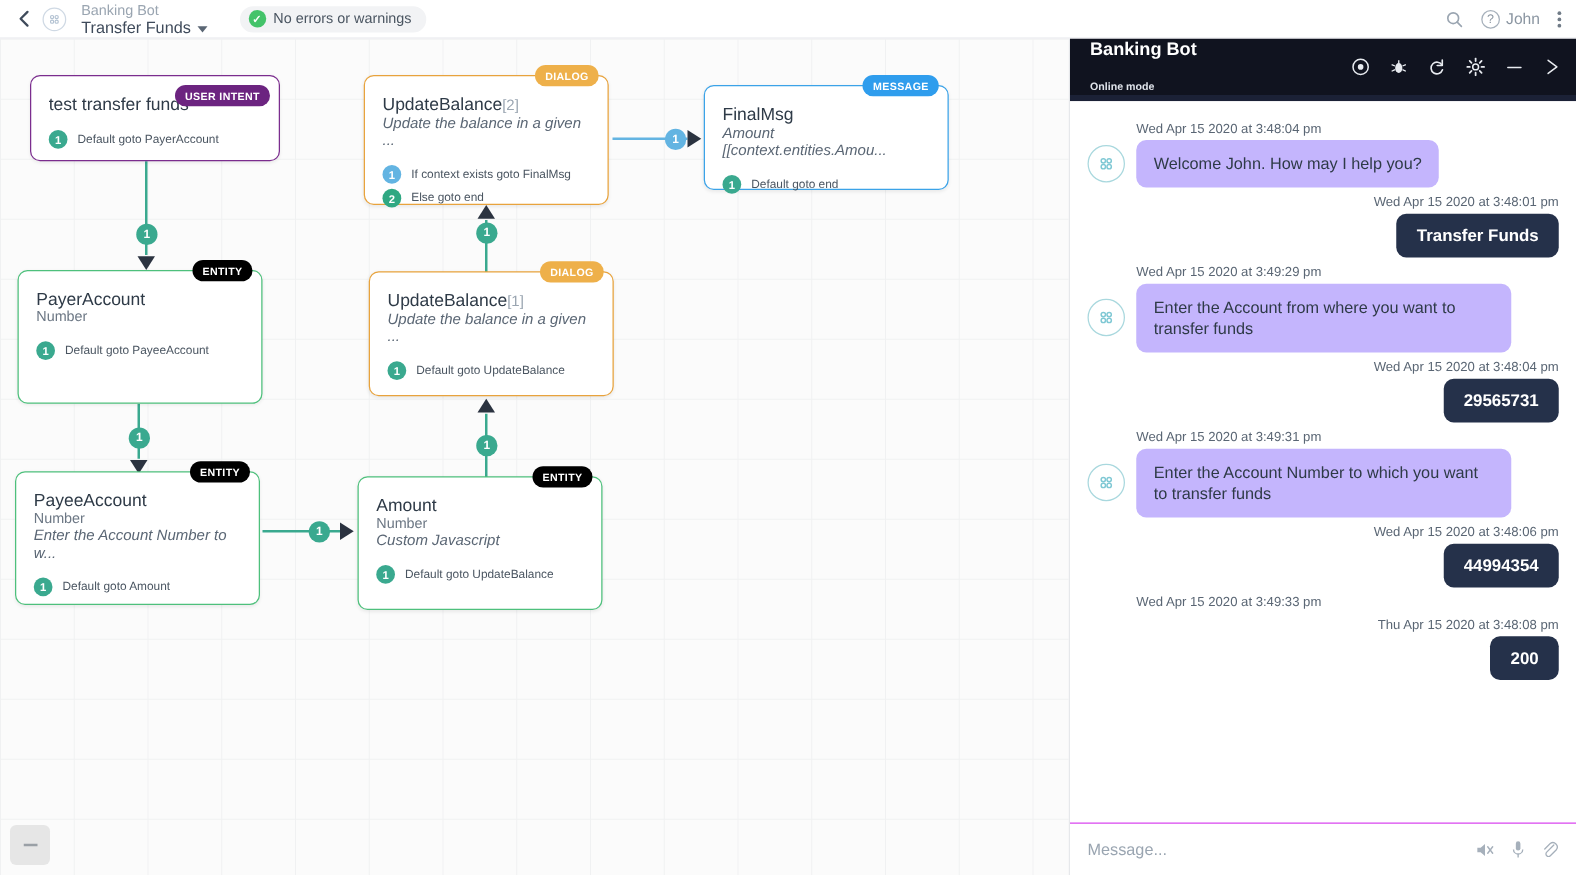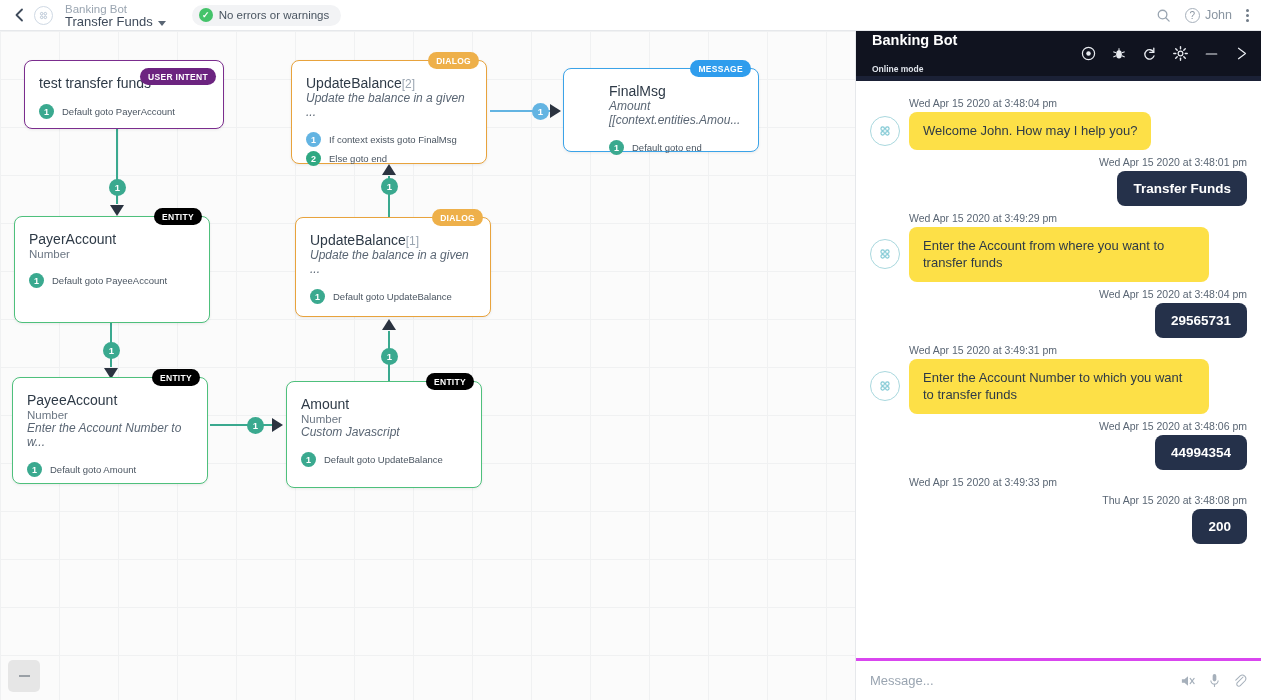--- a/index.html
+++ b/index.html
@@ -142,32 +142,32 @@
   }
   .msg-row { margin-bottom: 4px; }
   .ts { font-size: 10.5px; color: #5a6674; margin: 6px 0 3px 0; }
   .ts.right { text-align: right; }
   .bot-line { display: flex; align-items: center; gap: 9px; }
   .avatar {
     width: 30px; height: 30px; border-radius: 50%; border: 1.3px solid #a9d8de;
     flex: 0 0 auto; display: flex; align-items: center; justify-content: center;
   }
   .bubble-bot {
-    background: #fde047; color: #2e3a47; border-radius: 8px;
+    background: #c4b5fd; color: #2e3a47; border-radius: 8px;
     padding: 10px 14px; font-size: 13px; line-height: 1.35; max-width: 300px;
   }
   .user-line { display: flex; justify-content: flex-end; }
   .bubble-user {
     background: #25314a; color: #fff; border-radius: 8px;
     padding: 10px 16px; font-size: 13.5px; font-weight: bold;
   }
   .ts-indent { margin-left: 39px; }
 
   #chat-input {
-    flex: 0 0 auto; height: 42px; border-top: 3px solid #d946ef;
+    flex: 0 0 auto; height: 42px; border-top: 1px solid #d946ef;
     display: flex; align-items: center; padding: 0 14px;
   }
   #chat-input .ph { font-size: 13px; color: #9aa5b1; }
   #chat-input .iicons { margin-left: auto; display: flex; align-items: center; gap: 13px; color: #a6b0bb; }
 </style>
 </head>
 <body>
 
 <div id="topbar">
   <div class="back-chevron">
@@ -323,21 +323,21 @@
         <span class="conn-dot dot-blue">1</span>
         <span class="conn-label">If context exists goto FinalMsg</span>
       </div>
       <div class="conn-row">
         <span class="conn-dot dot-green">2</span>
         <span class="conn-label">Else goto end</span>
       </div>
     </div>
   </div>
 
-  <div class="node message" style="left:563px; top:37px; width:196px; height:84px;padding-left:31px;">
+  <div class="node message" style="left:563px; top:37px; width:196px; height:84px;">
     <div class="node-badge bg-message">MESSAGE</div>
     <div class="node-title">
       <span>FinalMsg</span>
     </div>
     <div class="node-desc">Amount [[context.entities.Amou...</div>
     <div class="node-conns">
       <div class="conn-row">
         <span class="conn-dot dot-teal">1</span>
         <span class="conn-label">Default goto end</span>
       </div>

